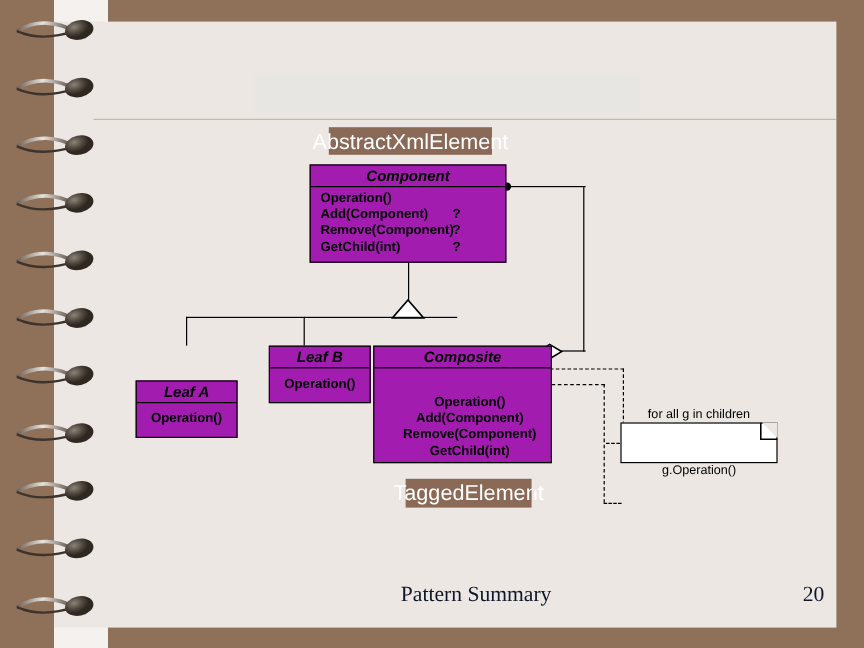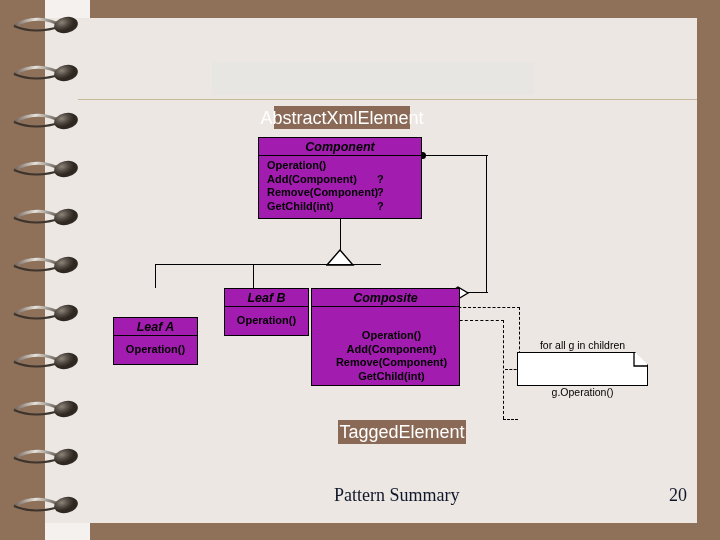--- a/index.html
+++ b/index.html
@@ -276,21 +276,21 @@
 
   <div class="sq" style="left:432px; top:317px;"></div>
   <div class="dash-h" style="left:439px; top:320px; width:65px;"></div>
   <div class="dash-v" style="left:503px; top:320px; height:99px;"></div>
   <div class="dash-h" style="left:503px; top:419px; width:15px;"></div>
 
   <div class="brown" style="left:274px; top:106px; width:136px; height:23px;">AbstractXmlElement</div>
 
 
 
-  <div class="brown" style="left:338px; top:399px; width:128px; height:24px;margin-top:21px;">TaggedElement</div>
+  <div class="brown" style="left:338px; top:399px; width:105px; height:24px;">TaggedElement</div>
 
   <div class="uml" style="left:258px; top:137px; width:164px; height:82px;">
     <div class="hdr">Component</div>
     <div class="body">
       <div class="row"><span>Operation()</span><span class="q"></span></div>
       <div class="row"><span>Add(Component)</span><span class="q">?</span></div>
       <div class="row"><span>Remove(Component)</span><span class="q">?</span></div>
       <div class="row"><span>GetChild(int)</span><span class="q">?</span></div>
     </div>
   </div>

